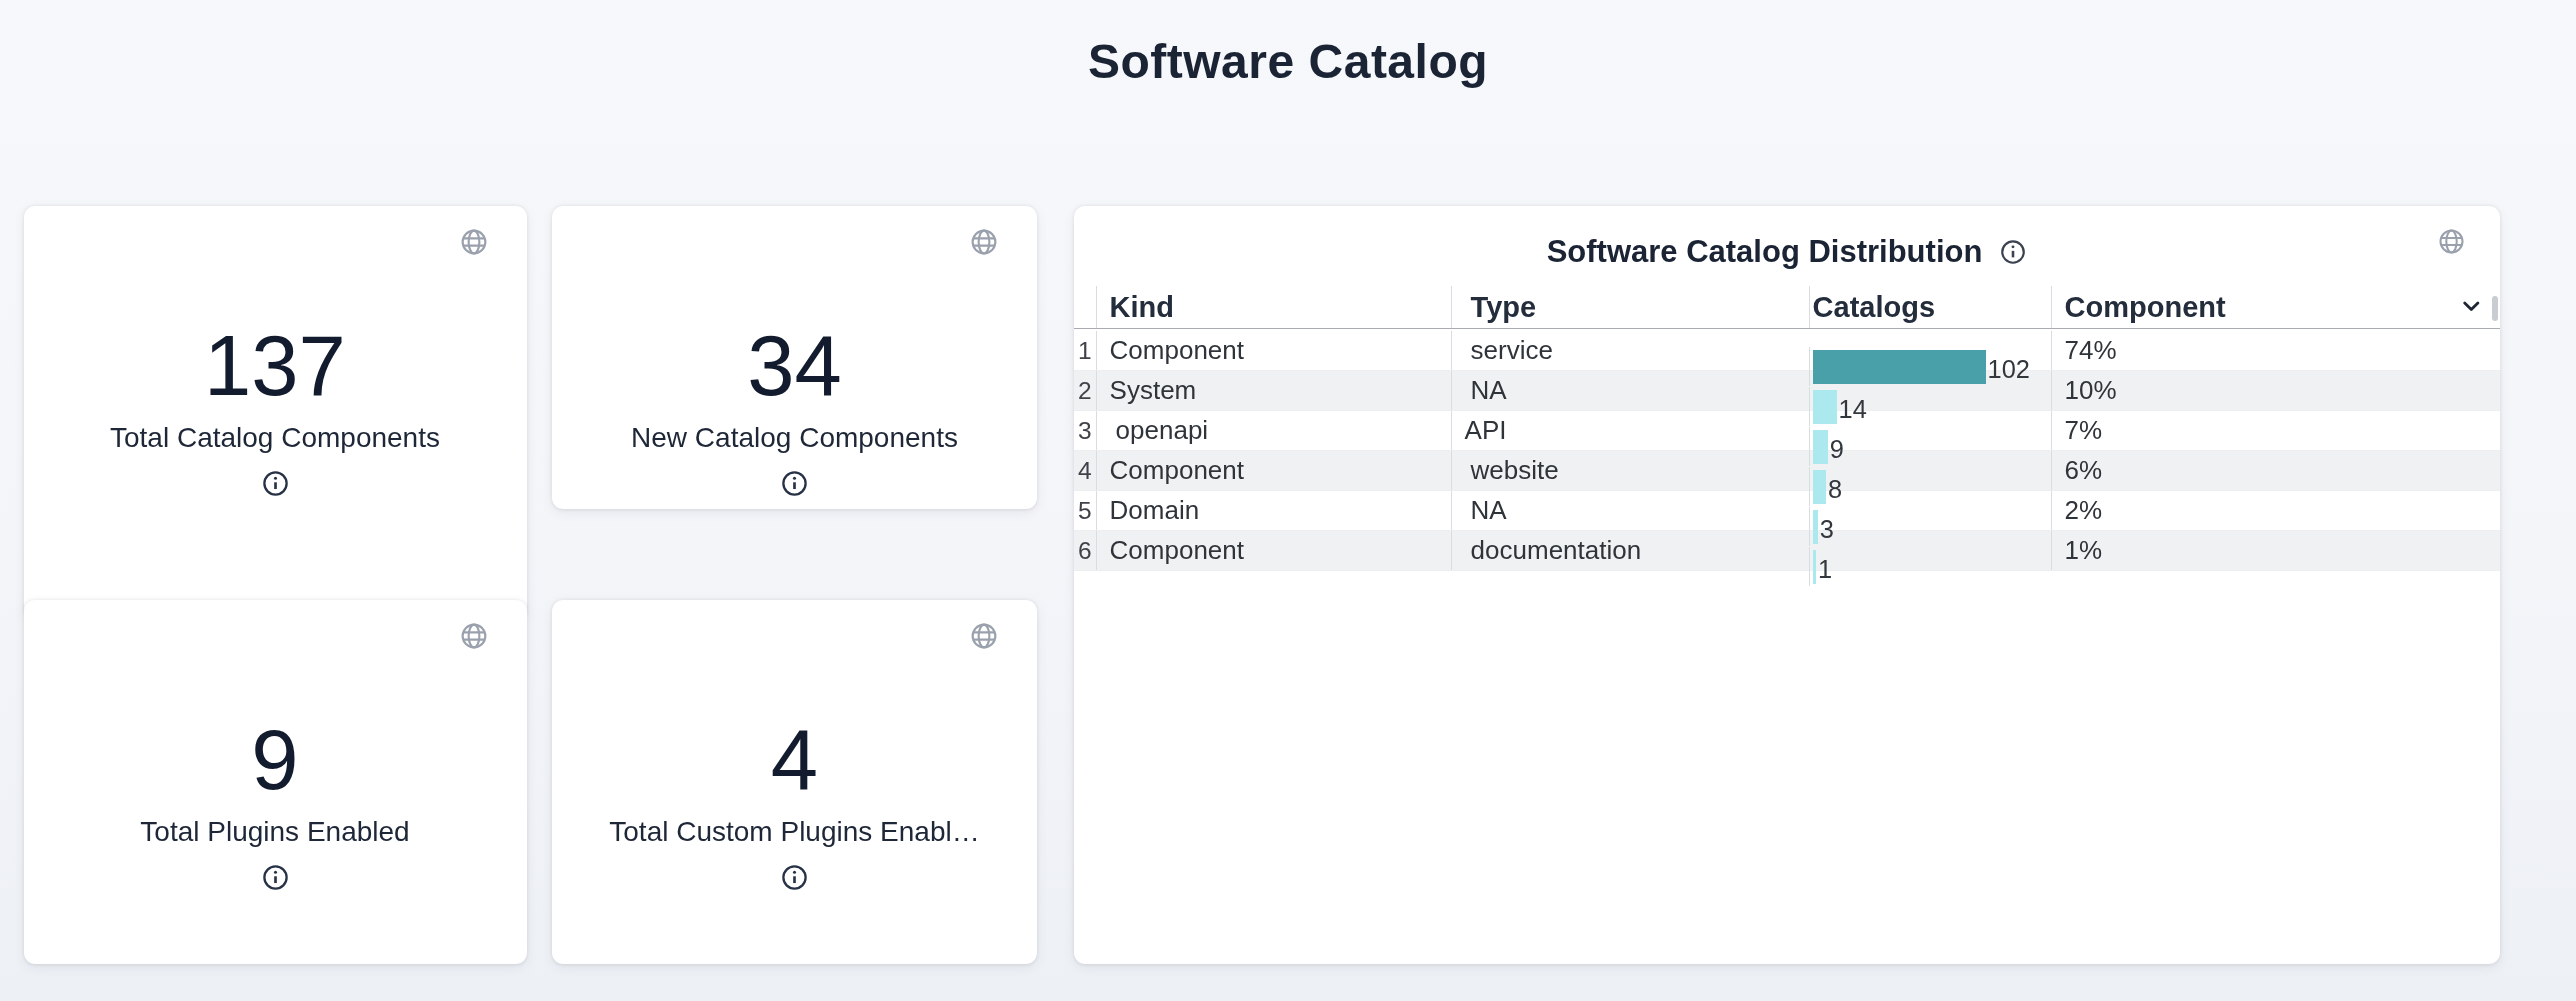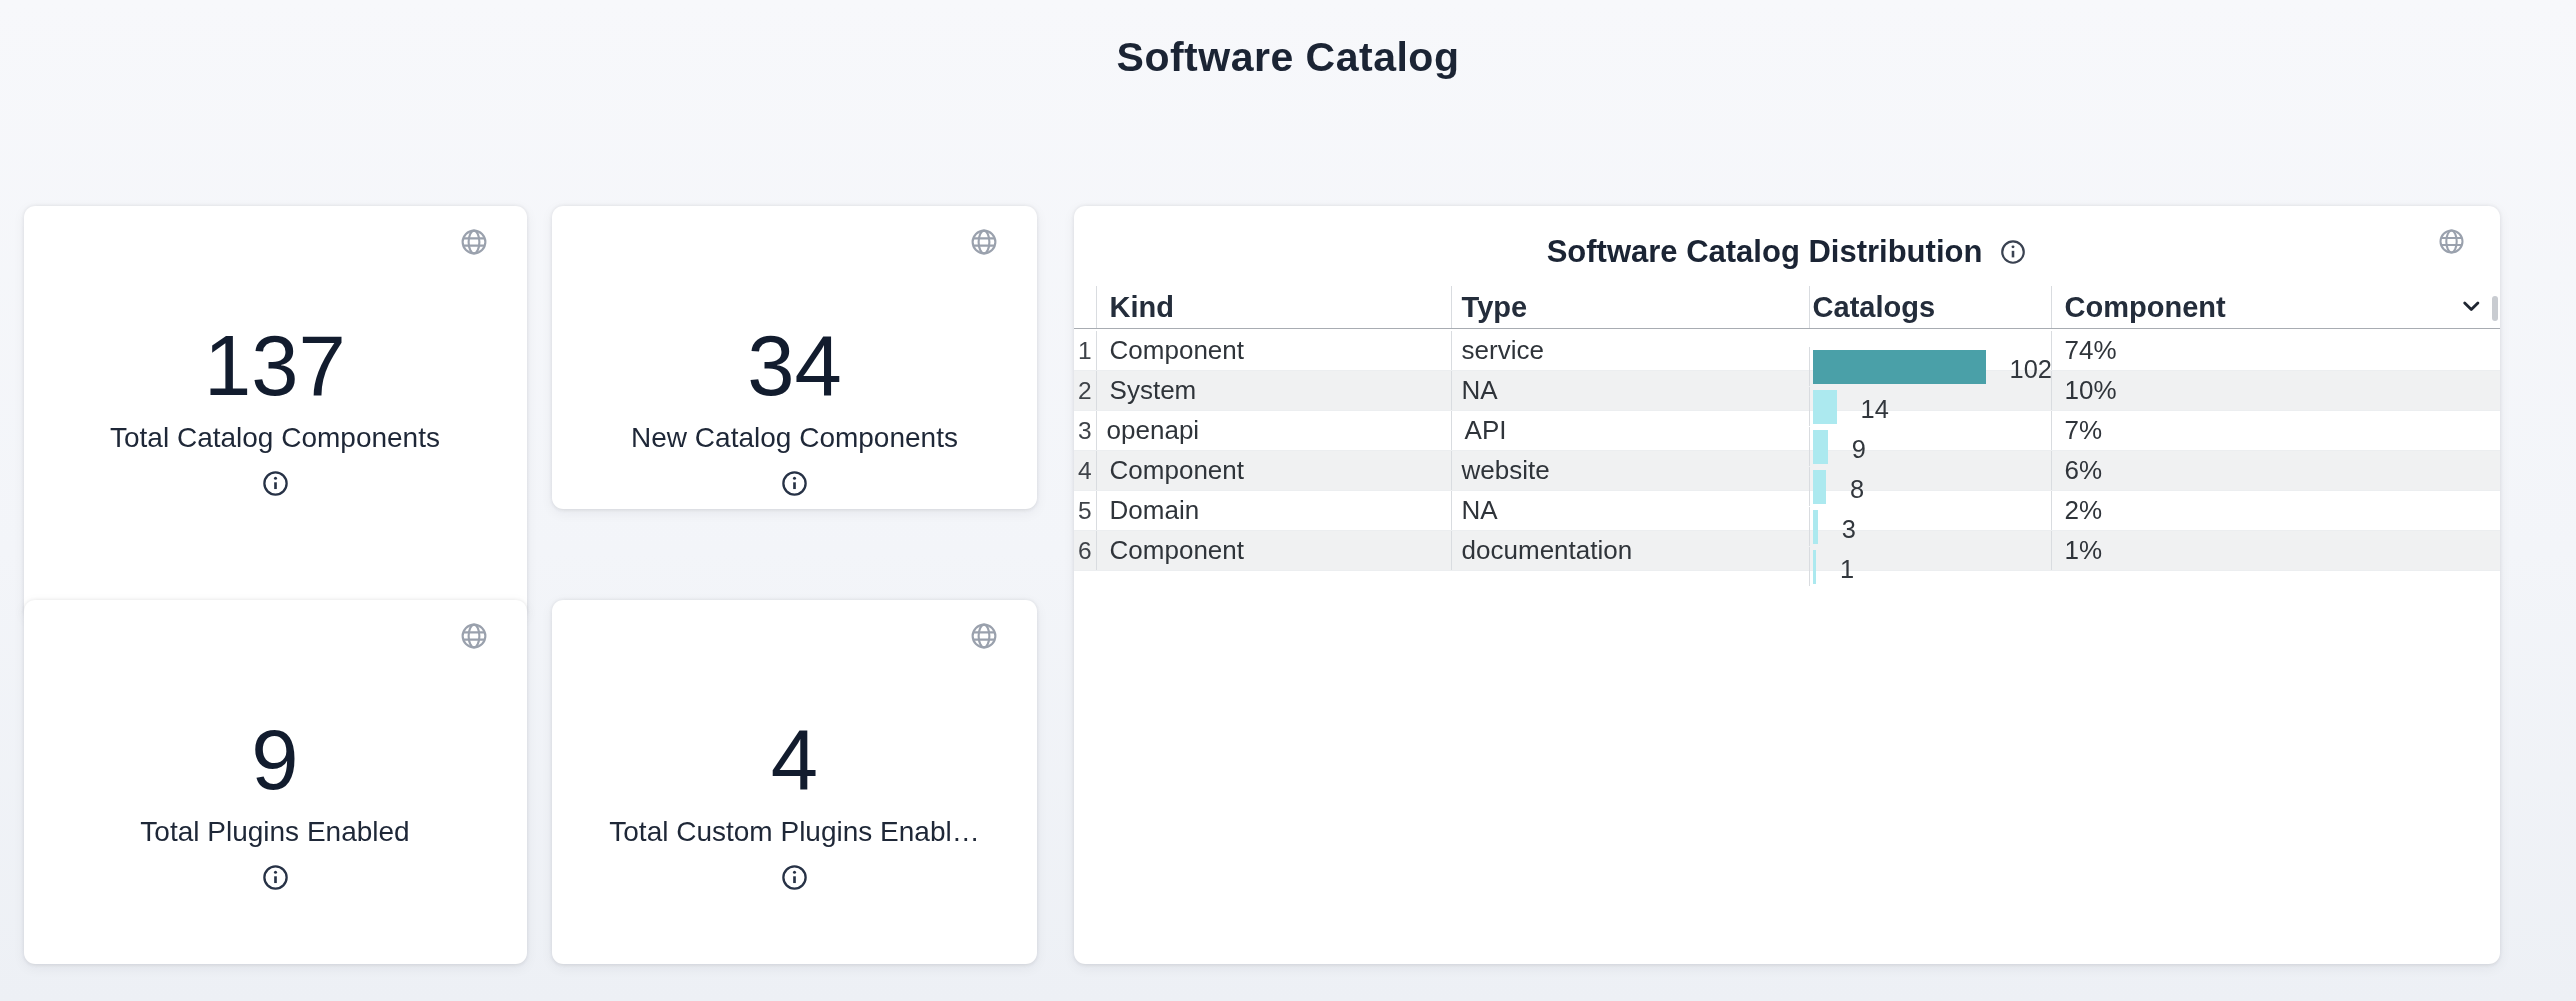--- a/index.html
+++ b/index.html
@@ -4,21 +4,21 @@
 <style>
   html,body{margin:0;padding:0;}
   body{
     width:2576px;height:1001px;overflow:hidden;position:relative;
     background:linear-gradient(180deg,#f7f8fb 0%,#f3f5f9 55%,#edf0f5 100%);
     font-family:"Liberation Sans", sans-serif;
     -webkit-font-smoothing:antialiased;
   }
   .page-title{
     position:absolute;top:34px;left:0;width:2576px;text-align:center;
-    font-size:41px;font-weight:600;color:#1b2434;letter-spacing:0.5px;
+    font-size:48px;font-weight:600;color:#1b2434;letter-spacing:0.5px;
   }
   .card{
     position:absolute;background:#ffffff;border-radius:11.3px;
     box-shadow:0 0.9px 3.8px rgba(26,32,44,.10), 0 3.8px 13px rgba(26,32,44,.06);
   }
   
   .stat-card .globe{position:absolute;top:21px;right:38px;width:30px;height:30px;color:#9aa1ad;cursor:pointer;}
   .stat-value{
     position:absolute;top:115px;left:0;width:100%;text-align:center;
     font-size:85px;line-height:90px;font-weight:400;color:#121c2e;
@@ -41,28 +41,28 @@
   .grid-row{
     display:grid;grid-template-columns:21.6px 355px 358px 242px 1fr;
     align-items:center;
   }
   .dist-header{
     position:absolute;top:80px;left:0;width:100%;height:43px;
     border-bottom:1.9px solid #a8acb2;box-sizing:border-box;
   }
   .hcell{font-size:29px;font-weight:700;color:#242d3b;height:100%;display:flex;align-items:center;box-sizing:border-box;}
   .vline{border-left:0.9px solid #d9dce0;}
-  .pad-a{padding-left:13px;} .pad-b{padding-left:10px;} .pad-c{padding-left:3px;}
+  .pad-a{padding-left:13px;} .pad-b{padding-left:19px;} .pad-c{padding-left:3px;}
   .chevron{position:absolute;right:17px;top:9.4px;width:22.6px;height:22.6px;color:#1f2631;cursor:pointer;}
   #dist-rows{position:absolute;top:125px;left:0;width:100%;}
   .t-row{height:40px;box-sizing:border-box;border-bottom:0.9px solid #eceef0;}
   .t-row.striped{background:#f0f1f2;}
   .cell{font-size:26px;color:#2f343a;height:100%;display:flex;align-items:center;box-sizing:border-box;overflow:hidden;white-space:nowrap;}
   .rownum{justify-content:center;color:#3f4349;font-size:24.5px;}
-  .barcell{gap:24px;margin-top:32px;}
+  .barcell{gap:2px;margin-top:32px;}
   .bar{height:34px;flex:0 0 auto;}
   .barlabel{font-size:25.4px;color:#32373d;transform:translateY(2.8px);}
   .scroll-thumb{position:absolute;right:1.9px;top:90px;width:6.6px;height:24.5px;border-radius:3.8px;background:#c9ccd1;cursor:grab;}
   svg{display:block;}
 </style>
 </head>
 <body>
 
 <div>
   <div class="page-title">Software Catalog</div>

